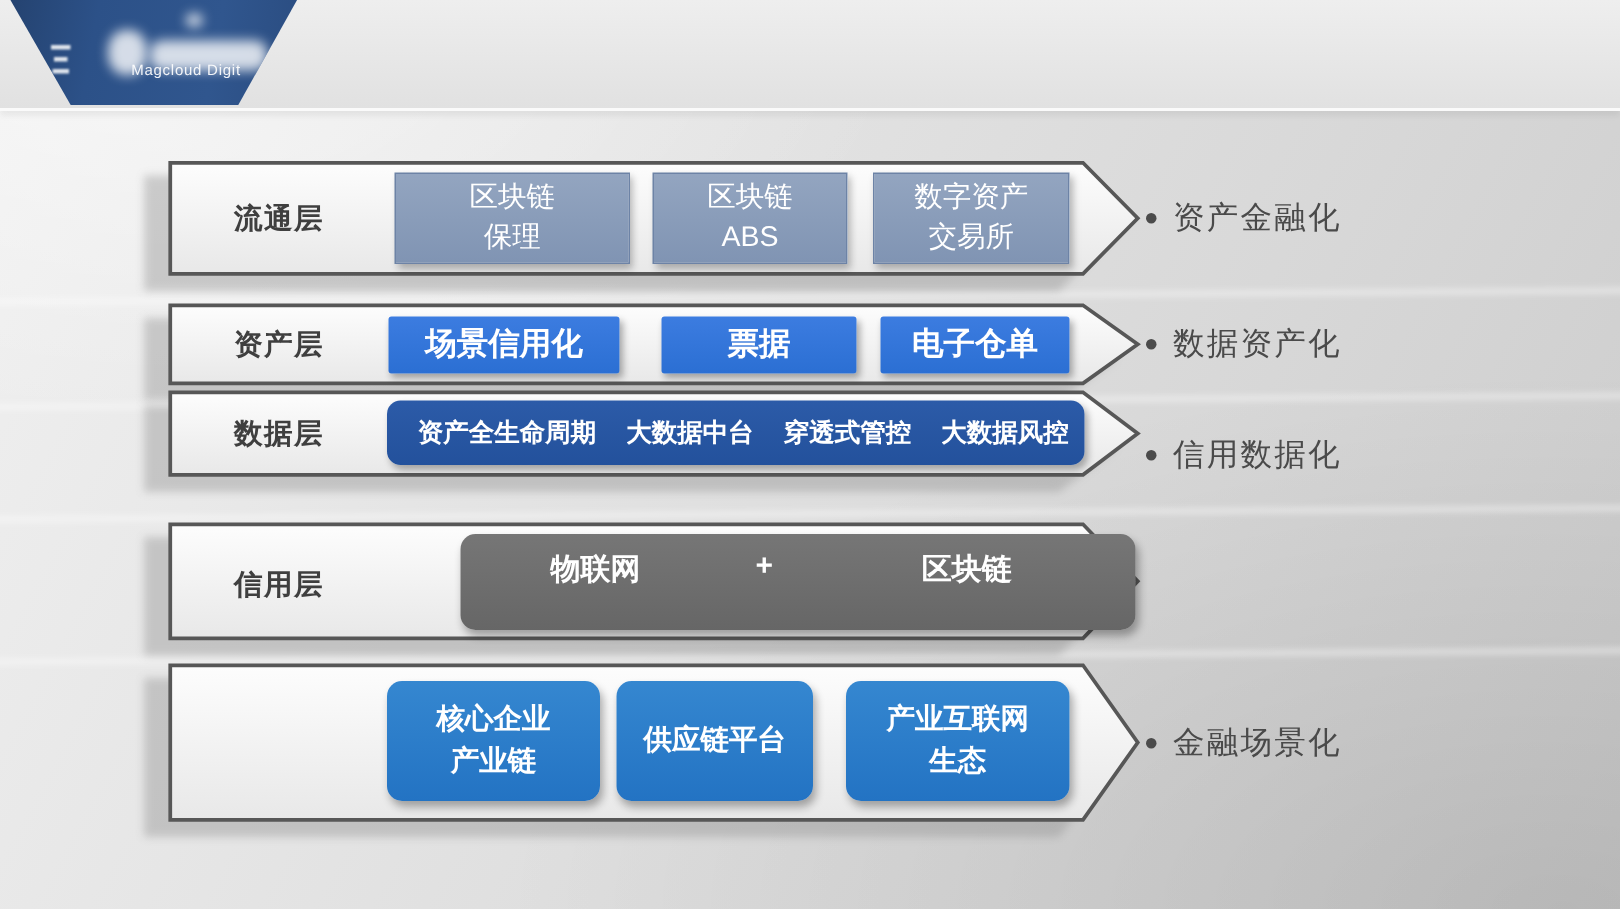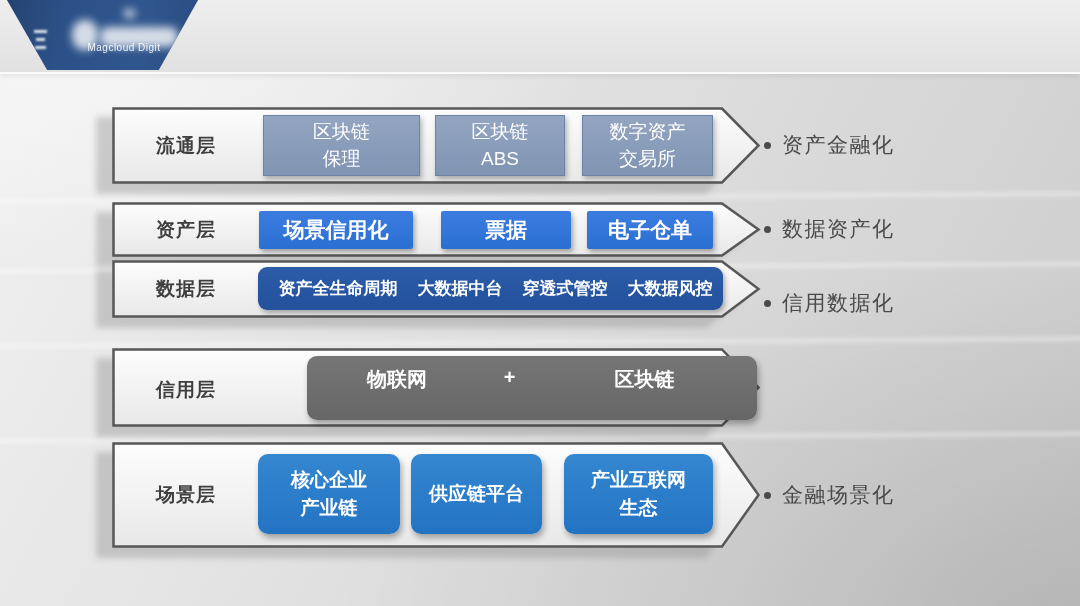--- a/index.html
+++ b/index.html
@@ -170,21 +170,20 @@
       <span class="t">区块链</span>
       <span class="s"></span>
     </div>
   </div>
 
   <div class="row" style="top:442px;height:106px">
     <svg width="648" height="106">
       <polygon points="0,0 610,0 648,53 610,106 0,106" transform="translate(-16,10)" fill="#8f8f8f" opacity="0.4" filter="url(#softblur)"></polygon>
       <polygon points="1.5,1.5 610,1.5 646.5,53 610,104.5 1.5,104.5" fill="url(#rowfill)" stroke="#575757" stroke-width="2.5" stroke-linejoin="miter"></polygon>
     </svg>
-    <div class="layer-label">场景层</div>
     <div class="fbox medium" style="left:146px;top:12px;width:142px;height:80px">
       <span class="l">核心企业</span>
       <span class="l">产业链</span>
     </div>
     <div class="fbox medium" style="left:299px;top:12px;width:131px;height:80px">
       <span class="l">供应链平台</span>
     </div>
     <div class="fbox medium" style="left:452px;top:12px;width:149px;height:80px">
       <span class="l">产业互联网</span>
       <span class="l">生态</span>

